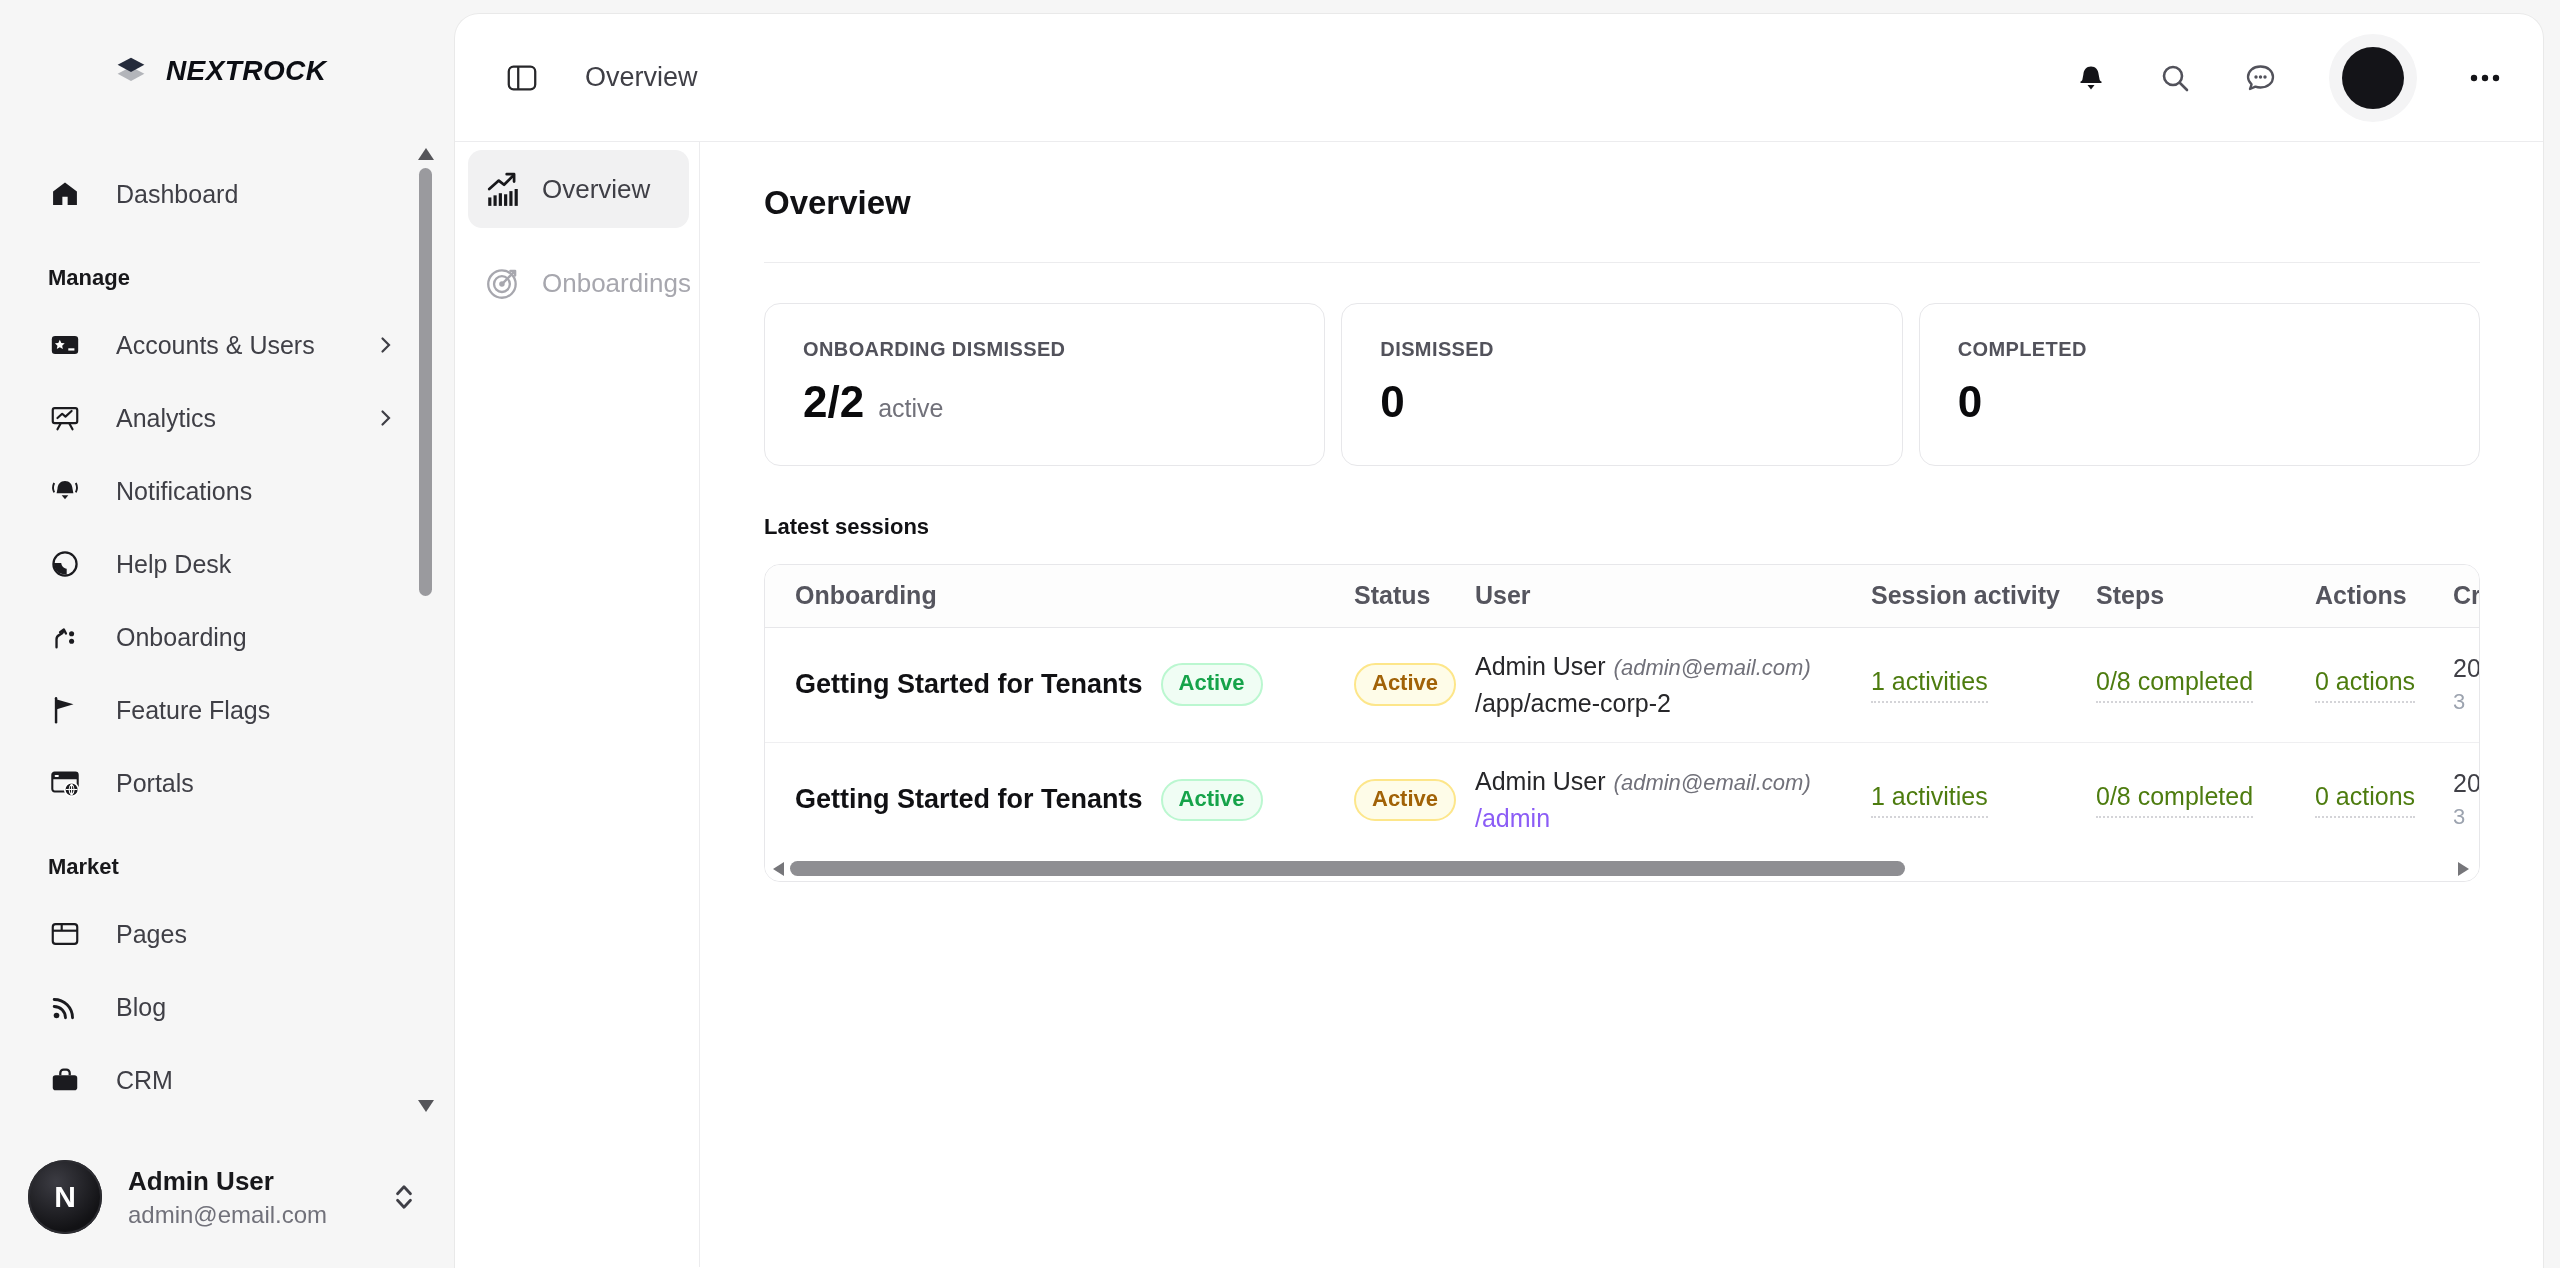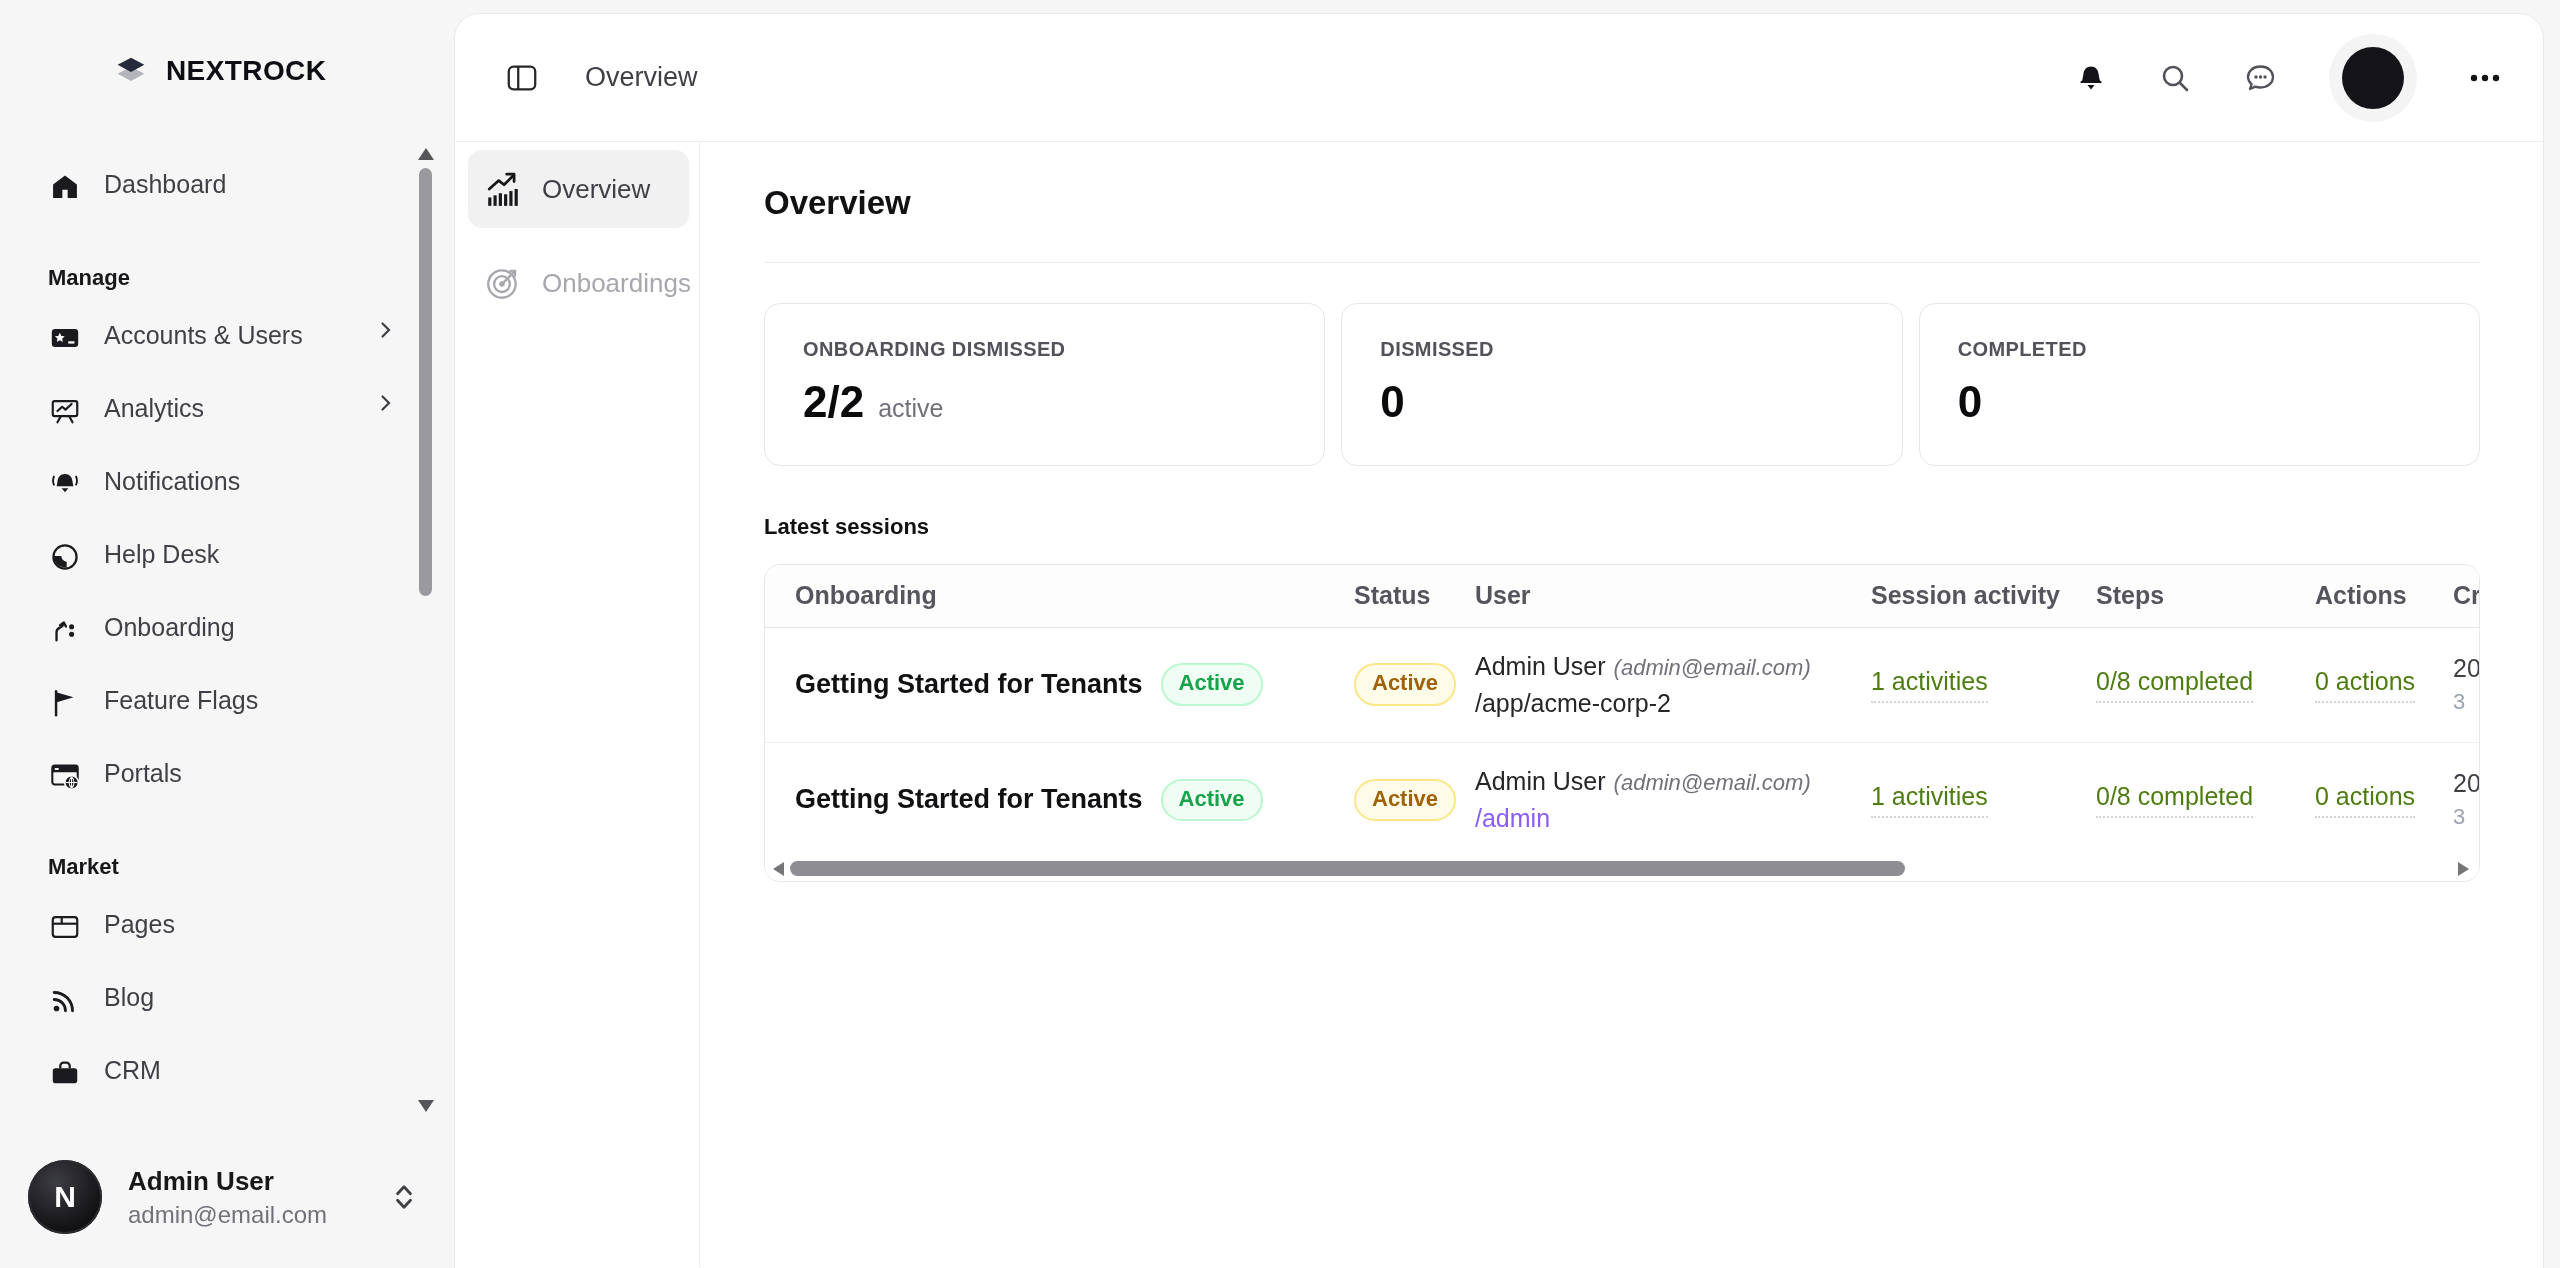--- a/index.html
+++ b/index.html
@@ -8,25 +8,25 @@
     font-family:"Liberation Sans", sans-serif;
     background:#f6f6f6;
     color:#18181b;
     position:relative;
   }
   svg { display:block; }
 
   
   .sidebar { position:absolute; left:0; top:0; width:455px; height:1268px; background:#f6f6f6; }
   .logo { position:absolute; top:50px; left:110px; display:flex; align-items:center; gap:14px; cursor:pointer; }
-  .logo-text { font-size:28px; font-weight:800; letter-spacing:.4px; color:#0c0e14; }
+  .logo-text { font-size:28px; font-weight:800; letter-spacing:.4px; color:#0c0e14;font-style:italic; }
 
   .nav { position:absolute; top:140px; left:0; right:0; height:1002px; overflow:hidden; }
   .nav-inner { padding:30px 60px 0 48px; }
-  .nav-item { display:flex; gap:22px; height:48px; margin-bottom:25px; cursor:pointer; }
+  .nav-item { display:flex; align-items:center; gap:34px; height:48px; margin-bottom:25px; cursor:pointer; }
   .nav-item .icon { width:34px; height:34px; flex:0 0 34px; display:flex; align-items:center; justify-content:center; }
   .nav-label { font-size:25px; color:#3f3f46; }
   .nav-chevron { margin-left:auto; }
   .nav-section-header { font-size:22px; font-weight:700; color:#18181b; margin:47px 0 30px; }
 
   
   .side-scroll-up { position:absolute; right:21px; top:148px; width:0; height:0;
     border-left:8px solid transparent; border-right:8px solid transparent; border-bottom:12px solid #55555a; }
   .side-scroll-down { position:absolute; right:21px; top:1100px; width:0; height:0;
     border-left:8px solid transparent; border-right:8px solid transparent; border-top:12px solid #55555a; }

